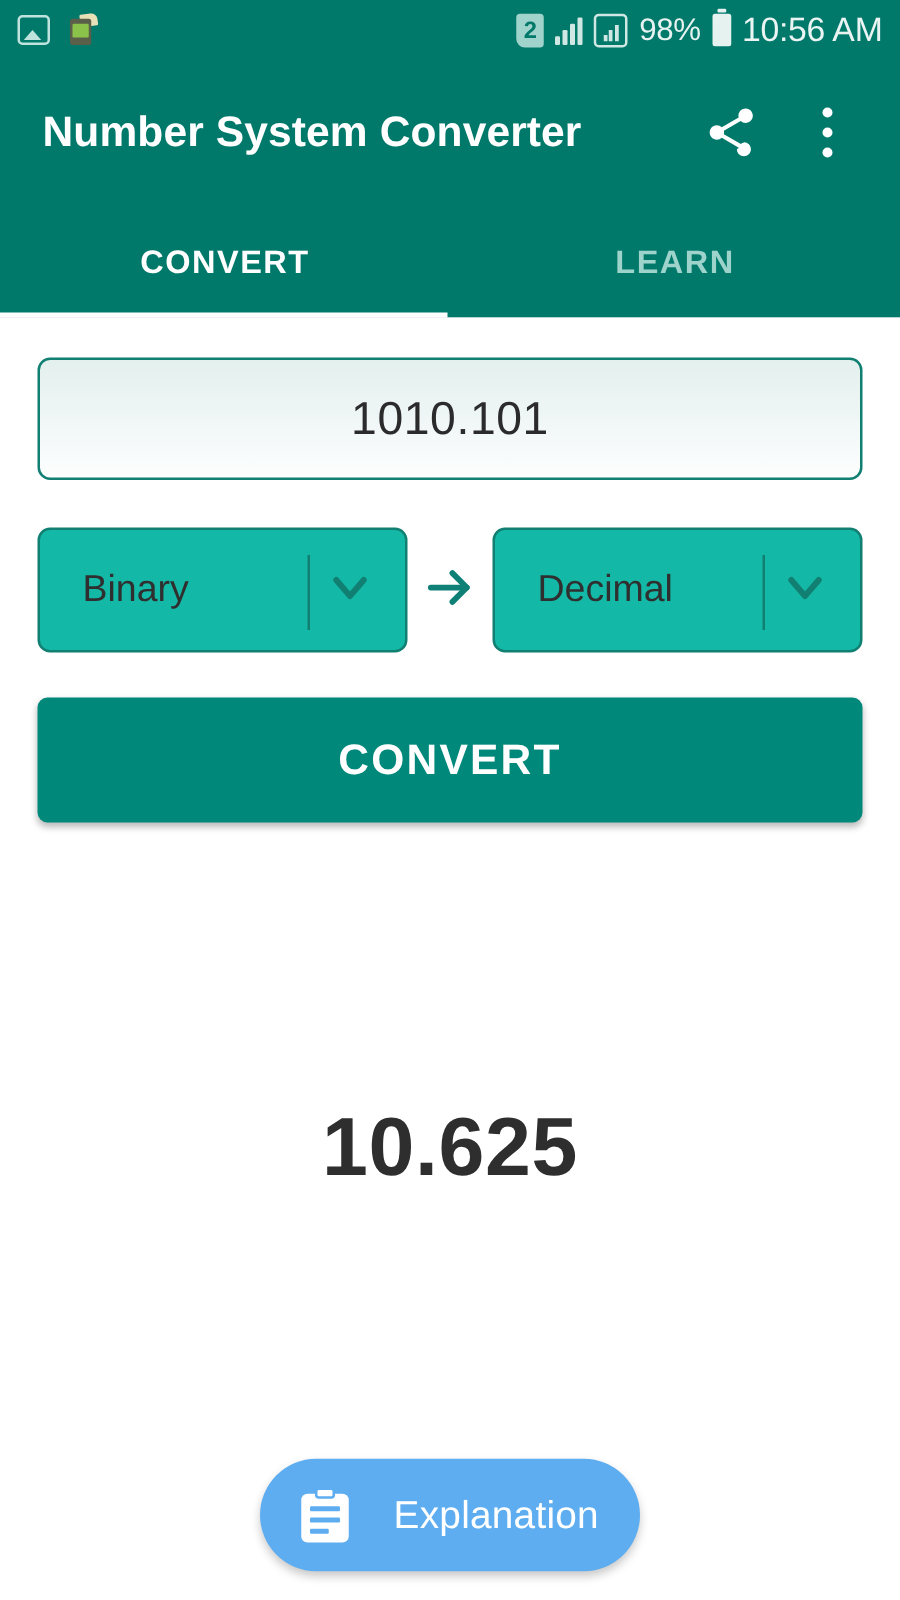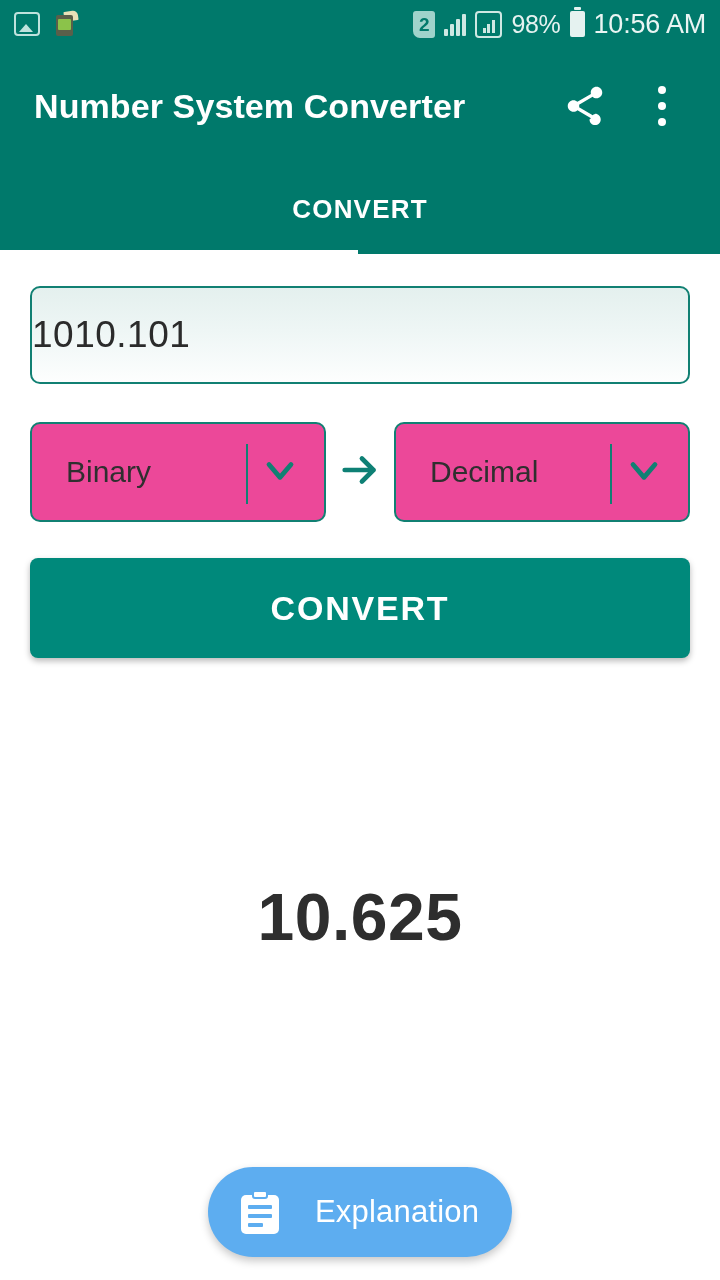--- a/index.html
+++ b/index.html
@@ -245,37 +245,38 @@
   .input-box {
     position: absolute;
     left: 30px; top: 32px;
     width: 660px; height: 98px;
     border: 2px solid #118073;
     border-radius: 10px;
     background: linear-gradient(to bottom, #e4f0ee 0%, #eef6f5 45%, #fdfefe 100%);
     box-sizing: border-box;
     display: flex;
     align-items: center;
+    justify-content: center;
     color: #2b2b2b;
     font-size: 37px;
     letter-spacing: 0.5px;
   }
 
   .selector-row {
     position: absolute;
     left: 30px; top: 168px;
     width: 660px; height: 100px;
     display: flex;
     align-items: center;
   }
   .dropdown {
     width: 296px; height: 100px;
     border: 2px solid #118073;
     border-radius: 10px;
-    background: #ec4899;
+    background: #14b8a6;
     box-sizing: border-box;
     display: flex;
     align-items: center;
     position: relative;
   }
   .dropdown .dd-label {
     padding-left: 34px;
     font-size: 30px;
     color: #2f2f2f;
   }
@@ -422,20 +423,23 @@
           <span></span>
           <span></span>
       </div>
     </div>
   </div>
 
   <div class="tabs">
     <div class="tab active">
       <span>CONVERT</span>
     </div>
+    <div class="tab inactive">
+      <span>LEARN</span>
+    </div>
   </div>
   <div class="tab-indicator"></div>
   <div class="appbar-shadow"></div>
 
   <div class="content">
 
     <div class="input-box">
       <span>1010.101</span>
     </div>
 

